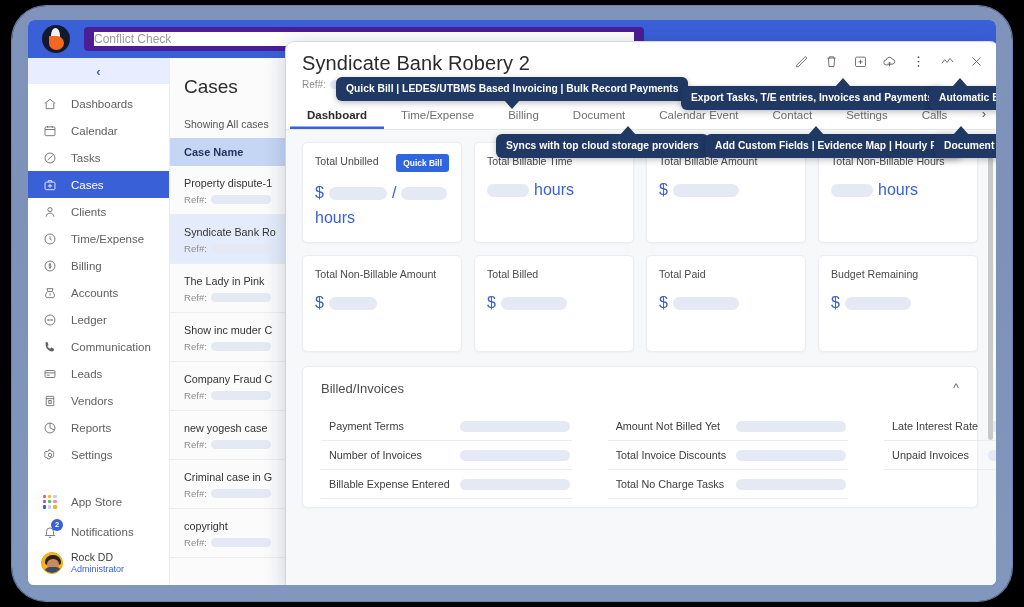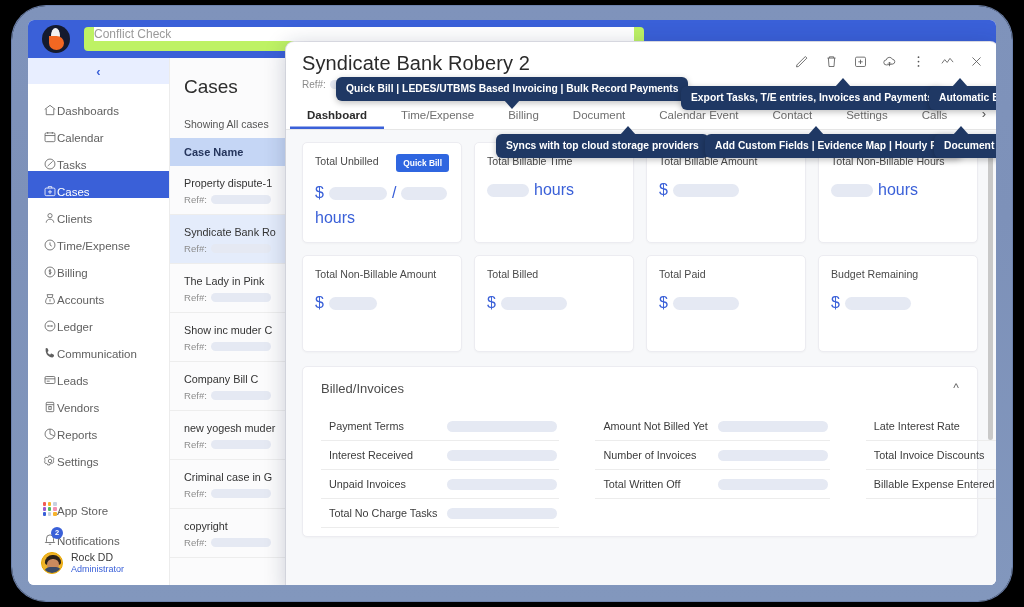--- a/index.html
+++ b/index.html
@@ -48,22 +48,22 @@
     width: 9px; height: 13px; background: #f2f2f2;
     border-radius: 50% 50% 50% 50% / 60% 60% 40% 40%;
   }
   #brand-logo .leaf-o {
     position: absolute; left: 7px; top: 11px;
     width: 15px; height: 14px; background: #f26722;
     border-radius: 0 60% 60% 60%;
   }
   #search-wrap {
     flex: 1 1 auto; max-width: 560px; height: 24px;
-    background: #bef264; border-radius: 4px;
-    display: flex; align-items: flex-start; padding: 0 10px;
+    background: #4c1d95; border-radius: 4px;
+    display: flex; align-items: center; padding: 0 10px;
   }
   #search-wrap input {
     border: 0; outline: 0; width: 100%;
     font-family: "Liberation Sans", sans-serif;
     font-size: 12px; color: #444;
   }
   #search-wrap input::placeholder { color: #9a9a9a; }
 
   
   #sidebar {
@@ -75,21 +75,21 @@
     display: flex; flex-direction: column;
   }
   #collapse-row {
     height: 26px; background: #e8eeff;
     display: flex; align-items: center; justify-content: center;
     cursor: pointer;
   }
   #collapse-row .chev { color: #3a60d8; font-size: 13px; font-weight: bold; }
   .nav-list { padding-top: 6px; flex: 1 1 auto; }
   .nav-item {
-    display: flex; align-items: flex-end; gap: 0;
+    display: flex; align-items: center; gap: 14px;
     height: 27px; padding: 0 0 0 14px;
     color: #606060; font-size: 11.5px;
     cursor: pointer;
   }
   .nav-item.active { background: #3a60d8; color: #ffffff; }
   .nav-item .ico { width: 15px; height: 15px; flex: 0 0 auto;
     display: flex; align-items: center; justify-content: center; }
   .nav-item .ico svg { width: 14px; height: 14px; }
   .nav-item svg { stroke: currentColor; fill: none; stroke-width: 1.4; }
   .nav-bottom { padding: 0 0 10px 0; }
@@ -216,21 +216,21 @@
   
   .panel {
     background: #fff; border: 1px solid #ececf1; border-radius: 5px;
     margin-top: 14px; padding: 14px 18px 8px 18px;
     box-shadow: 0 1px 2px rgba(0,0,0,.03);
   }
   .panel-head { display: flex; align-items: flex-start; justify-content: space-between; cursor: pointer; }
   .panel-title { font-size: 13px; color: #4c4c4c; }
   .panel-chev { color: #666; font-size: 12px; }
   .field-grid {
-    display: grid; grid-template-columns: 1fr 1fr 1fr; column-gap: 36px;
+    display: grid; grid-template-columns: 1fr 1fr 1fr 1fr; column-gap: 36px;
     margin-top: 16px;
   }
   .field-row {
     display: flex; align-items: center; justify-content: space-between;
     border-bottom: 1px solid #ececec; padding: 8px 2px 8px 8px; gap: 10px;
   }
   .field-row .flabel { font-size: 10.8px; color: #3c3c3c; white-space: nowrap; }
   .field-row .redact { height: 11px; width: 110px; border-radius: 6px; }
 
   
@@ -466,28 +466,28 @@
             </div>
           </div>
           <div class="case-row">
             <div class="cname">Show inc muder C</div>
             <div class="cref">
               <span>Ref#:</span>
               <span class="redact" style="width:60px"></span>
             </div>
           </div>
           <div class="case-row">
-            <div class="cname">Company Bill C</div>
+            <div class="cname">Company Fraud C</div>
             <div class="cref">
               <span>Ref#:</span>
               <span class="redact" style="width:60px"></span>
             </div>
           </div>
           <div class="case-row">
-            <div class="cname">new yogesh muder</div>
+            <div class="cname">new yogesh case</div>
             <div class="cref">
               <span>Ref#:</span>
               <span class="redact" style="width:60px"></span>
             </div>
           </div>
           <div class="case-row">
             <div class="cname">Criminal case in G</div>
             <div class="cref">
               <span>Ref#:</span>
               <span class="redact" style="width:60px"></span>

